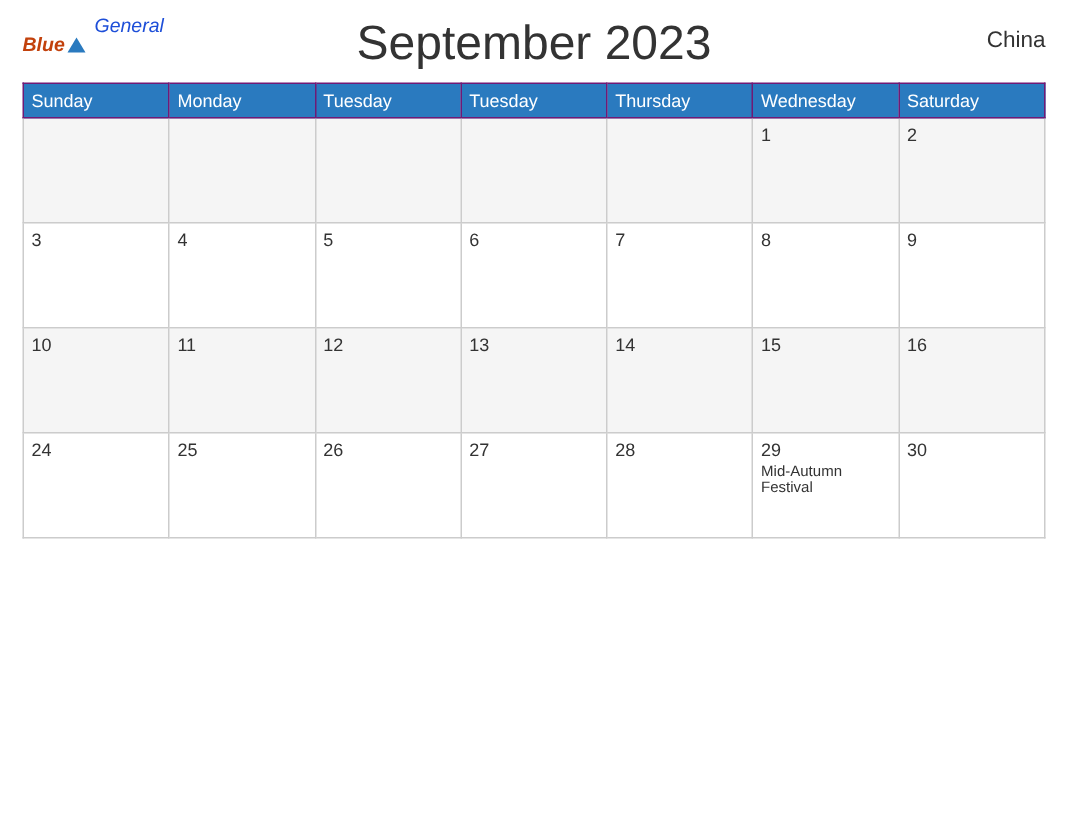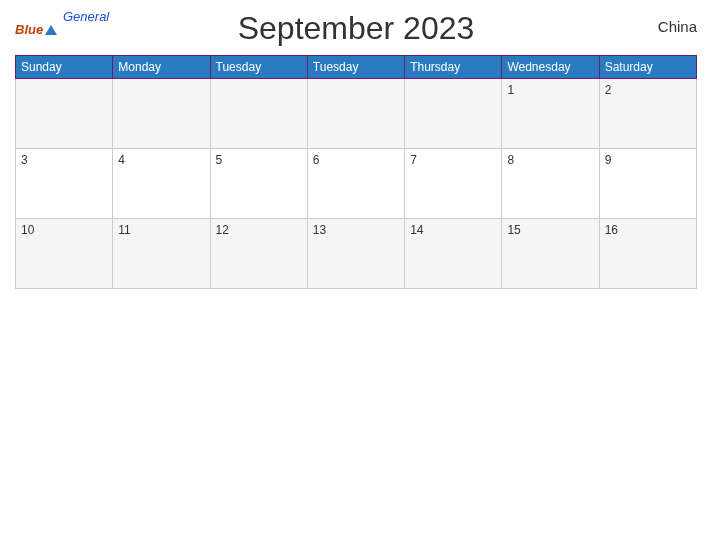--- a/index.html
+++ b/index.html
@@ -197,15 +197,40 @@
           <td>
             <span class="day-num">14</span>
           </td>
           <td>
             <span class="day-num">15</span>
           </td>
           <td>
             <span class="day-num">16</span>
           </td>
         </tr>
+        <tr class="row-week5">
+          <td>
+            <span class="day-num">24</span>
+          </td>
+          <td>
+            <span class="day-num">25</span>
+          </td>
+          <td>
+            <span class="day-num">26</span>
+          </td>
+          <td>
+            <span class="day-num">27</span>
+          </td>
+          <td>
+            <span class="day-num">28</span>
+          </td>
+          <td>
+            <span class="day-num">29</span>
+            <span class="holiday" style="white-space: pre-line;">Mid-Autumn
+Festival</span>
+          </td>
+          <td>
+            <span class="day-num">30</span>
+          </td>
+        </tr>
       </tbody>
   </table>
 </div>
 
 </body></html>

